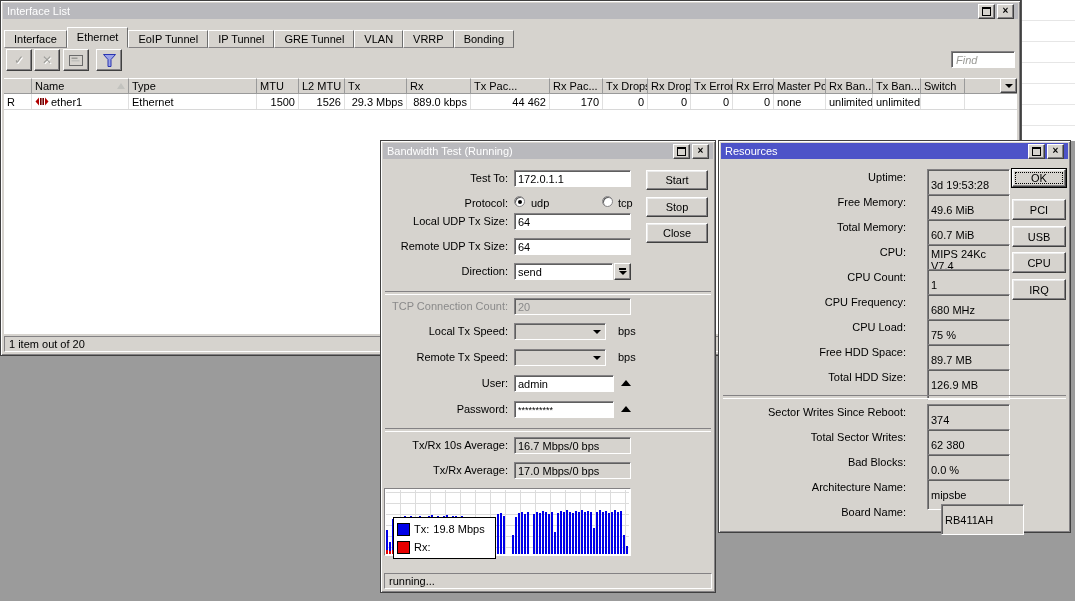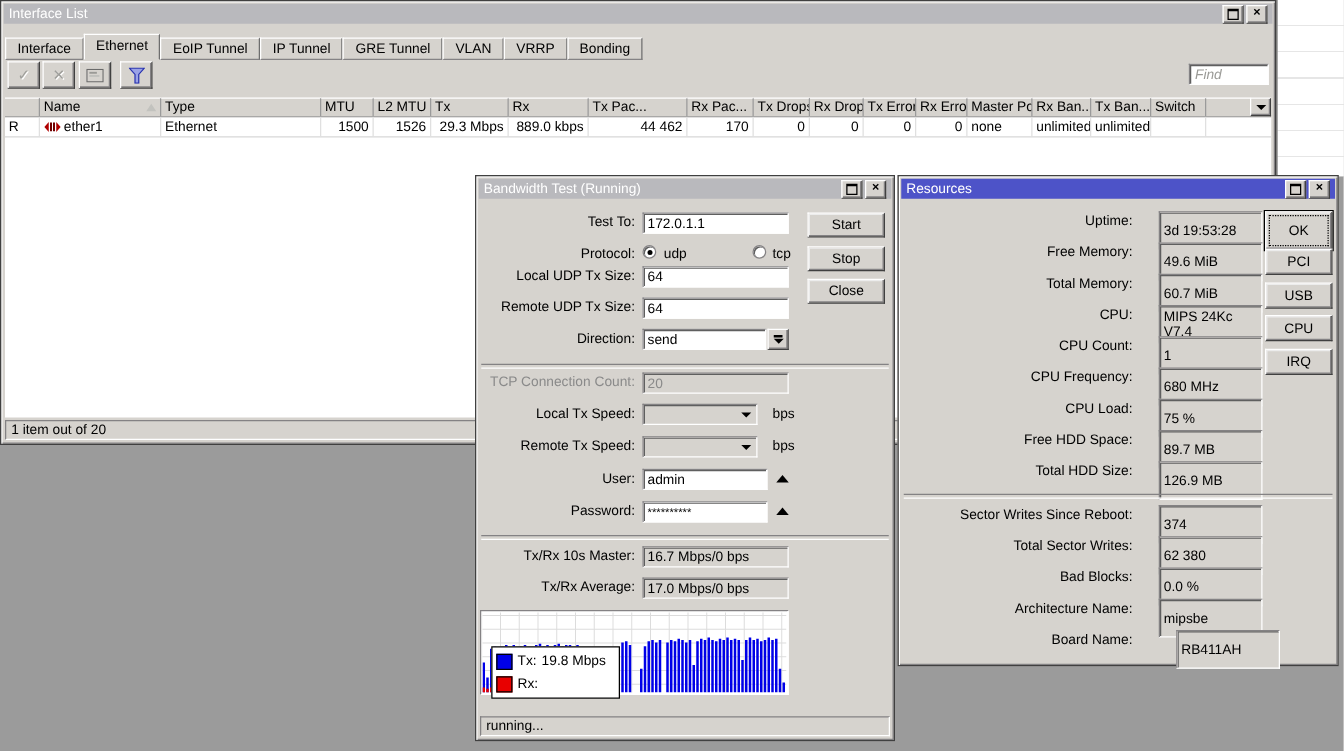--- a/index.html
+++ b/index.html
@@ -245,21 +245,21 @@
     <div class="flabel" style="top:236px;">User:</div>
     <input class="finput" style="left: 133px; top: 234px; width: 100px;" value="admin">
     <span class="tri-up" style="left:240px;top:239px;"></span>
 
     <div class="flabel" style="top:262px;">Password:</div>
     <input class="finput" style="left: 133px; top: 260px; width: 100px; font-size: 9px;" value="**********">
     <span class="tri-up" style="left:240px;top:265px;"></span>
 
     <div class="sep" style="top:287px;"></div>
 
-    <div class="flabel" style="top:298px;">Tx/Rx 10s Master:</div>
+    <div class="flabel" style="top:298px;">Tx/Rx 10s Average:</div>
     <div class="gbox" style="left:133px;top:296px;width:117px;">16.7 Mbps/0 bps</div>
 
     <div class="flabel" style="top:323px;">Tx/Rx Average:</div>
     <div class="gbox" style="left:133px;top:321px;width:117px;">17.0 Mbps/0 bps</div>
 
     <div class="btn" style="left:265px;top:29px;width:62px;height:20px;">Start</div>
     <div class="btn" style="left:265px;top:56px;width:62px;height:20px;">Stop</div>
     <div class="btn" style="left:265px;top:82px;width:62px;height:20px;">Close</div>
 
     <div class="graph">
@@ -420,20 +420,20 @@
         <div class="gbox resrow-value" style="top: 288px;">62 380</div>
         <div class="resrow-label" style="top: 315px;">Bad Blocks:</div>
         <div class="gbox resrow-value" style="top: 313px;">0.0 %</div>
         <div class="resrow-label" style="top: 340px;">Architecture Name:</div>
         <div class="gbox resrow-value" style="top: 338px;">mipsbe</div>
         <div class="resrow-label" style="top: 365px;">Board Name:</div>
         <div class="gbox resrow-value" style="top: 363px; margin-left: 14px;">RB411AH</div>
       </div>
     <div class="sep" style="top:254px;"></div>
     <div id="res-buttons">
-        <div class="btn default" style="left: 293px; top: 28px; width: 54px; height: 31px;">OK</div>
+        <div class="btn default" style="left: 293px; top: 28px; width: 54px; height: 18px;">OK</div>
         <div class="btn" style="left: 293px; top: 58px; width: 54px; height: 21px;">PCI</div>
         <div class="btn" style="left: 293px; top: 85px; width: 54px; height: 21px;">USB</div>
         <div class="btn" style="left: 293px; top: 111px; width: 54px; height: 21px;">CPU</div>
         <div class="btn" style="left: 293px; top: 138px; width: 54px; height: 21px;">IRQ</div>
       </div>
   </div>
 </div>
 
 </body></html>

